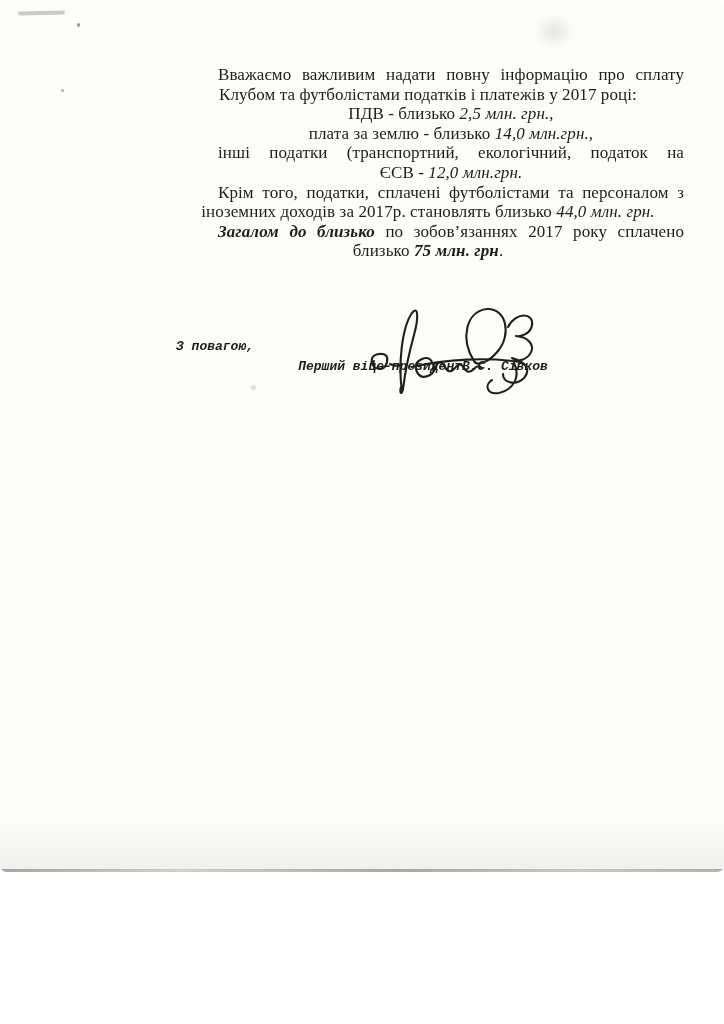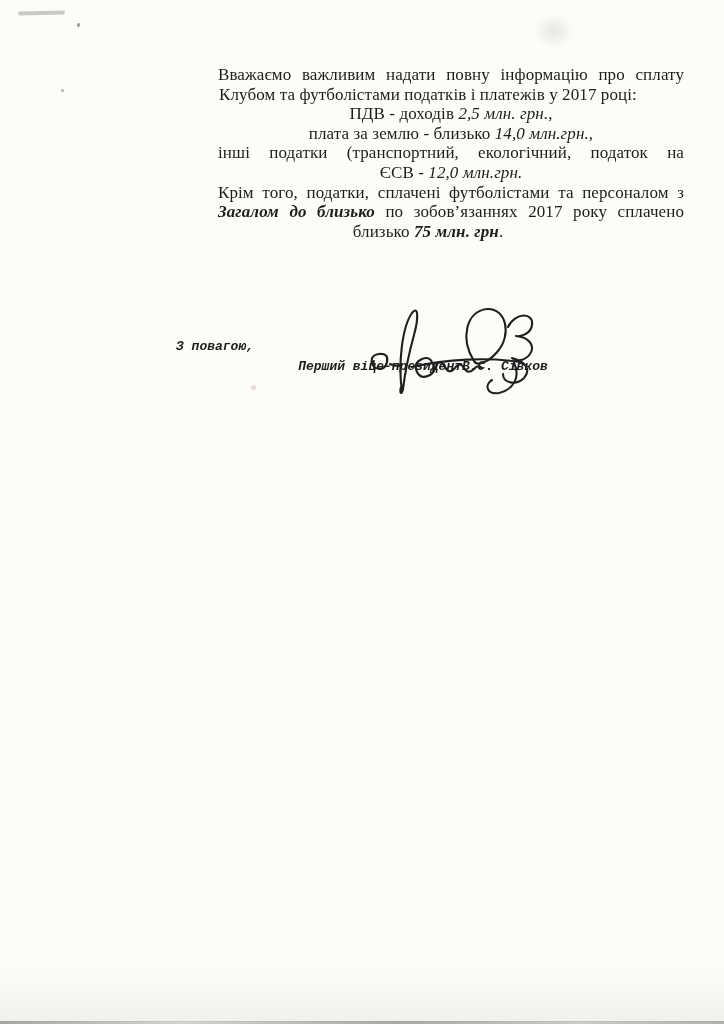--- a/index.html
+++ b/index.html
@@ -1,23 +1,24 @@
 <!DOCTYPE html>
 <html><head>
 <meta charset="utf-8">
 <style>
   html, body { margin: 0; padding: 0; }
   .page {
     position: relative;
     width: 724px;
-    height: 1024px;
+    height: 872px;
     background: #fcfcf9;
     font-family: "Liberation Serif", "DejaVu Serif", serif;
     color: #1d1d1c;
     overflow: hidden;
+    border-radius: 7px;
   }
   .letter-body {
     position: absolute;
     left: 172px;
     top: 65px;
     width: 512px;
     font-size: 17px;
     line-height: 19.6px;
     letter-spacing: 0.1px;
   }
@@ -101,25 +102,26 @@
 
   <div class="artifact streak-topleft"></div>
   <div class="artifact speck-1"></div>
   <div class="artifact speck-2"></div>
   <div class="artifact smudge-topright"></div>
   <div class="artifact speck-pink"></div>
 
   <div class="letter-body">
     <div class="ln ind just"><span>Вважаємо важливим надати повну інформацію про сплату</span></div>
     <div class="ln"><span>Клубом та футболістами податків і платежів у 2017 році:</span></div>
-    <div class="ln ind"><span>ПДВ - доходів </span><span class="it">2,5 млн. грн.</span><span>,</span></div>
+    <div class="ln ind"><span>ПДВ - близько </span><span class="it">2,5 млн. грн.</span><span>,</span></div>
     <div class="ln ind"><span>плата за землю - близько </span><span class="it">14,0 млн.грн.</span><span>,</span></div>
     <div class="ln ind just"><span>інші податки (транспортний, екологічний, податок на</span></div>
     <div class="ln ind"><span>ЄСВ - </span><span class="it">12,0 млн.грн.</span></div>
     <div class="ln ind just"><span>Крім того, податки, сплачені футболістами та персоналом з</span></div>
+    <div class="ln"><span>іноземних доходів за 2017р. становлять близько </span><span class="it">44,0 млн. грн.</span></div>
     <div class="ln ind just"><span class="bi">Загалом до близько</span><span> по зобов’язаннях 2017 року сплачено</span></div>
     <div class="ln"><span>близько </span><span class="bi">75 млн. грн</span><span>.</span></div>
   </div>
 
   <div class="closing">
     <div>З повагою,</div>
     <div class="sig-row">
       <span>Перший віце-президент</span>
       <span>В.С. Сівков</span>
     </div>

